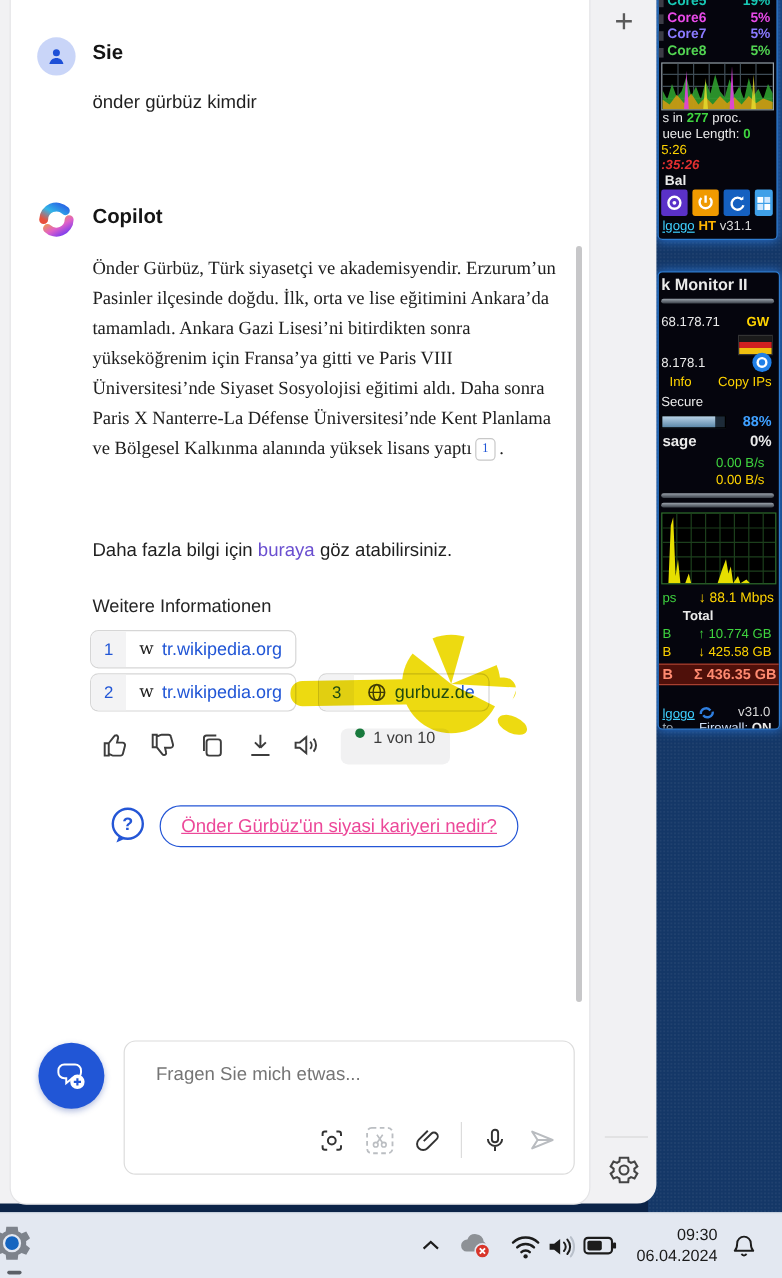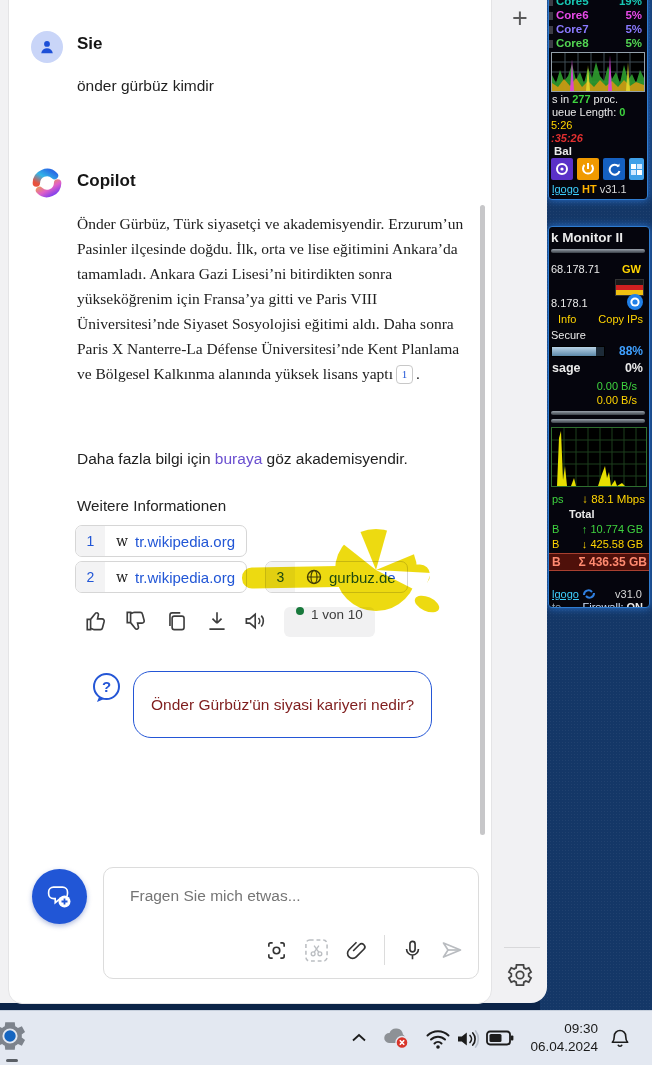--- a/index.html
+++ b/index.html
@@ -41,22 +41,22 @@
   .purple-link{color:#6a4fd0;cursor:pointer;}
   .chip{display:inline-flex;align-items:center;height:30px;border:1px solid #d6d6d6;border-radius:7px;
         background:#fff;overflow:hidden;font-size:15px;}
   .chip .num{width:29px;height:30px;background:#f3f3f4;color:#2156d6;display:flex;align-items:center;justify-content:center;font-size:14px;}
   .chip .body{display:flex;align-items:center;gap:7px;padding:0 11px;color:#2156d6;}
   .wiki-w{font-family:"DejaVu Serif",serif;color:#222;font-size:14px;}
   .toolbtn{position:absolute;top:608px;width:26px;height:26px;}
   .pill{position:absolute;display:flex;align-items:flex-start;gap:7px;height:30px;padding:0 12px;
         background:#f1f1f2;border-radius:6px;font-size:13.5px;color:#3c3c3c;}
   .dot{width:8px;height:8px;border-radius:50%;background:#18793c;}
-  .sugg{position:absolute;display:inline-flex;align-items:center;height:33px;padding:16px 17px;
-        border:1.5px solid #2456d6;border-radius:18px;color:#7f1d1d;font-size:15.5px;background:#fff;white-space:nowrap;}
+  .sugg{position:absolute;display:inline-flex;align-items:center;height:33px;padding:0 17px;
+        border:1.5px solid #2456d6;border-radius:18px;color:#ec4899;font-size:15.5px;background:#fff;white-space:nowrap;text-decoration:underline;}
   .inputcard{position:absolute;left:103px;top:867px;width:374px;height:110px;background:#fff;
              border:1px solid #dcdcdc;border-radius:10px;}
   .inputcard input{position:absolute;left:24px;top:18px;width:320px;border:0;outline:none;
                    font-family:"Liberation Sans",sans-serif;font-size:15.5px;color:#333;background:transparent;}
   .inputcard input::placeholder{color:#757575;opacity:1;}
   .inrow{position:absolute;right:14px;bottom:13px;display:flex;align-items:center;gap:16px;}
   .newchat{position:absolute;left:32px;top:869px;width:55px;height:55px;border-radius:50%;
            background:#2156d6;display:flex;align-items:center;justify-content:center;box-shadow:0 2px 5px rgba(30,60,160,.35);}
   .scrollthumb{position:absolute;left:480px;top:205px;width:5px;height:630px;background:#c7c7c9;border-radius:3px;}
   .railplus{position:absolute;left:503px;top:1px;width:34px;height:34px;display:flex;align-items:center;
@@ -296,21 +296,21 @@
         <path d="M26 16a10 10 0 0 1-17 7" stroke="url(#cg2)" stroke-width="7" fill="none" stroke-linecap="round"></path>
       </svg>
     </div>
     <div class="abs name" style="left:77px;top:171px;">Copilot</div>
 
     <div class="abs answer" style="left:77px;top:211px;width:397px;font-family:Liberation Serif, serif;">
       <span>Önder Gürbüz, Türk siyasetçi ve akademisyendir. Erzurum’un Pasinler ilçesinde doğdu. İlk, orta ve lise eğitimini Ankara’da tamamladı. Ankara Gazi Lisesi’ni bitirdikten sonra yükseköğrenim için Fransa’ya gitti ve Paris VIII Üniversitesi’nde Siyaset Sosyolojisi eğitimi aldı. Daha sonra Paris X Nanterre-La Défense Üniversitesi’nde Kent Planlama ve Bölgesel Kalkınma alanında yüksek lisans yaptı</span><span class="cite-inline">1</span><span>.</span>
     </div>
 
     <div class="abs msg" style="left:77px;top:450px;">
-      <span>Daha fazla bilgi için </span><span class="purple-link">buraya</span><span> göz akademisyendir.</span>
+      <span>Daha fazla bilgi için </span><span class="purple-link">buraya</span><span> göz atabilirsiniz.</span>
     </div>
 
     <div class="abs" style="left:77px;top:497px;font-size:15.2px;color:#242424;">Weitere Informationen</div>
 
     <div class="abs chip" style="left:75px;top:525px;">
       <span class="num">1</span>
       <span class="body">
         <span class="wiki-w">w</span>
         <span>tr.wikipedia.org</span>
       </span>

